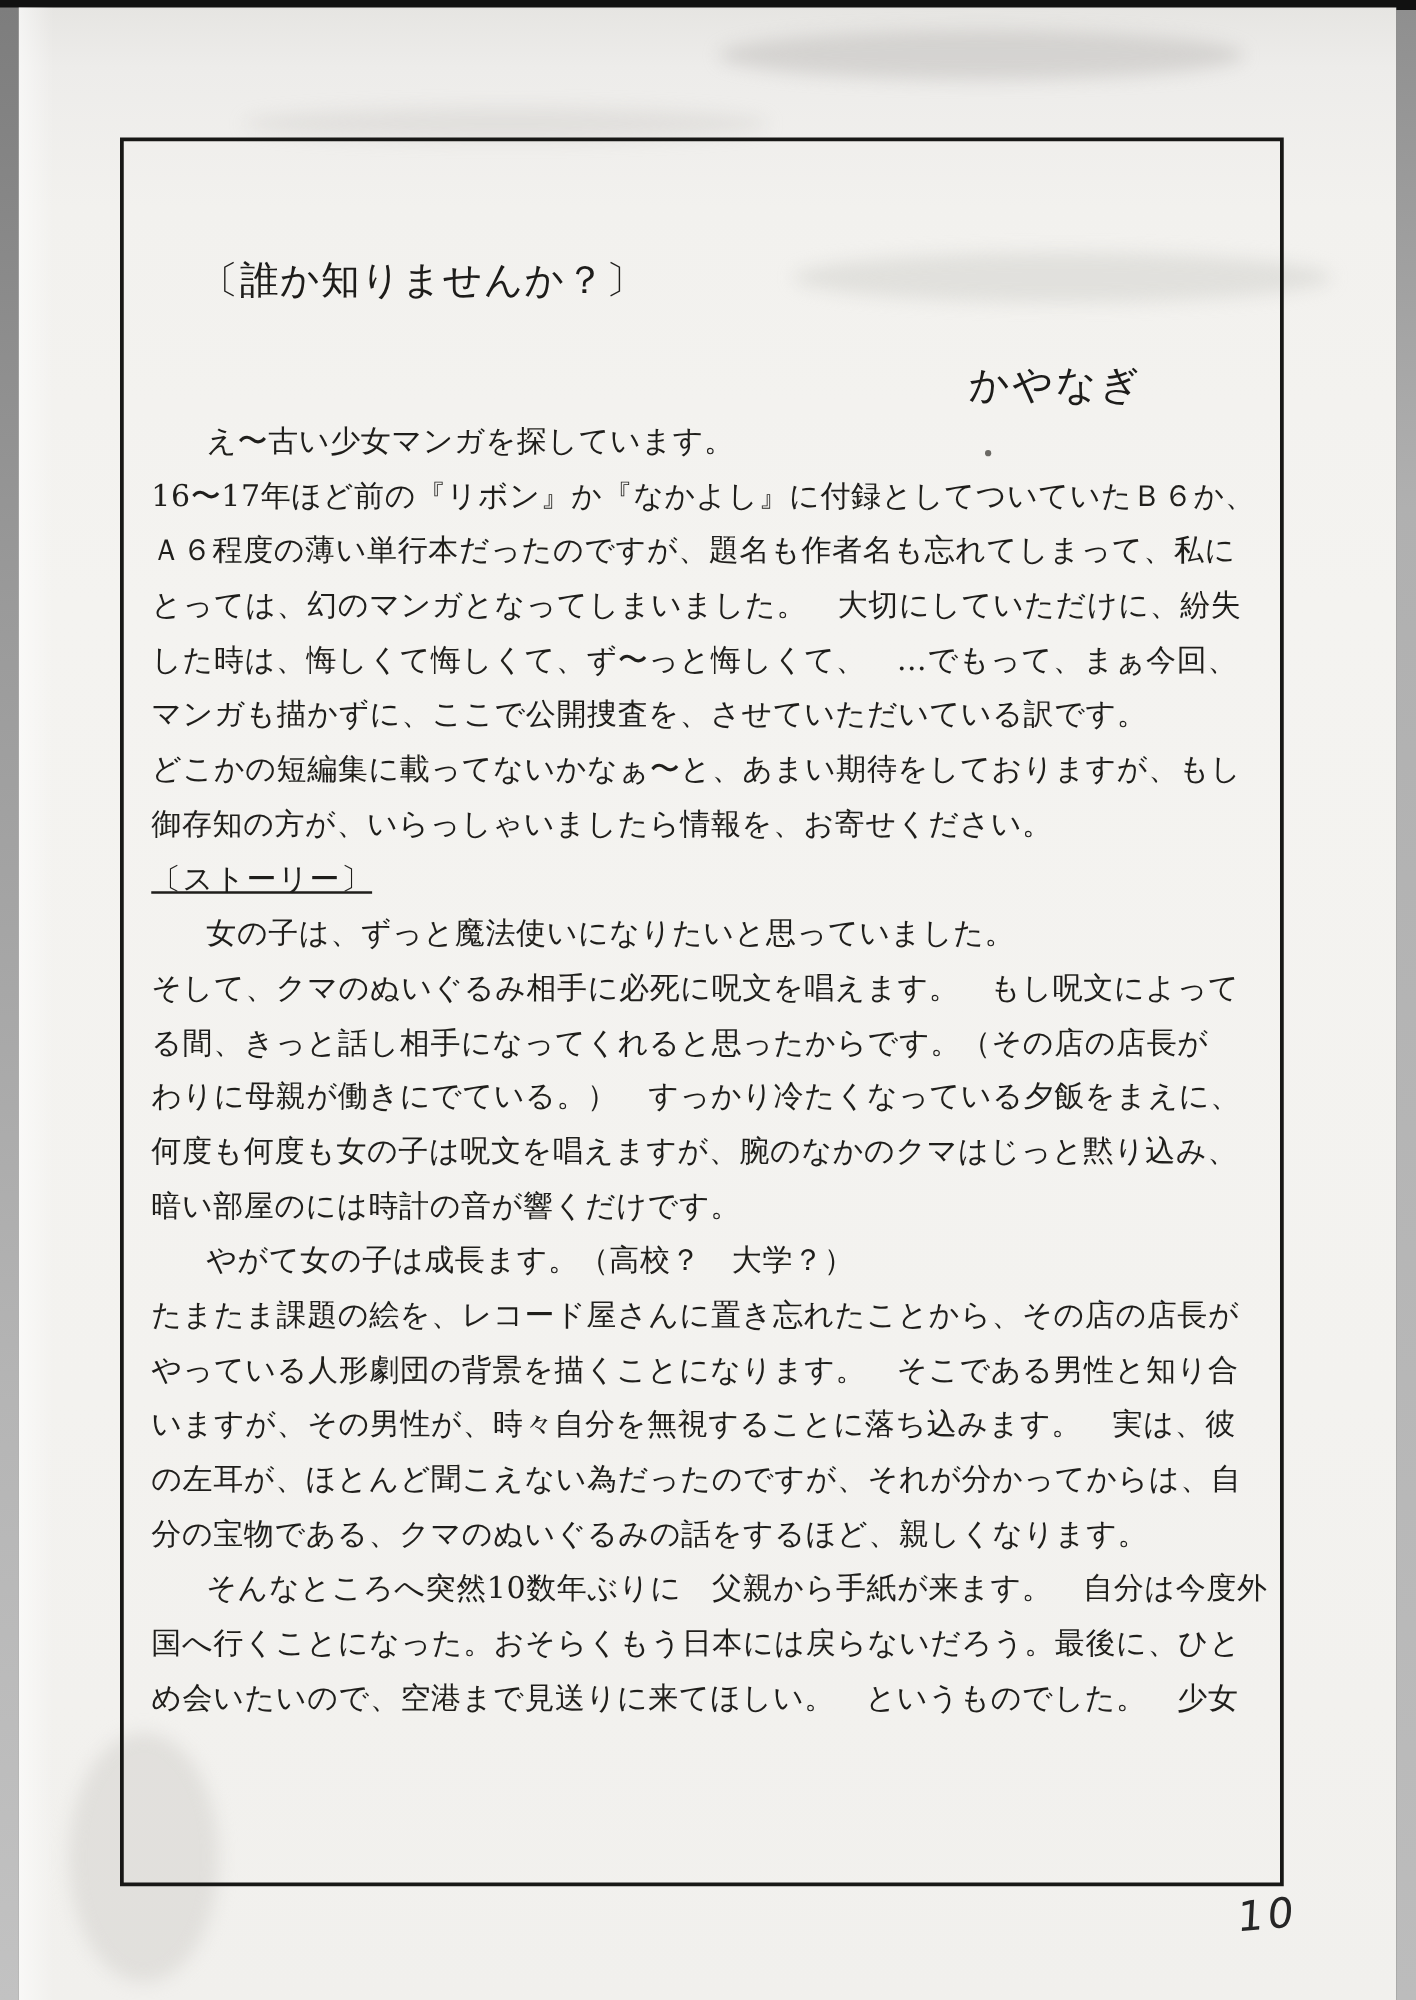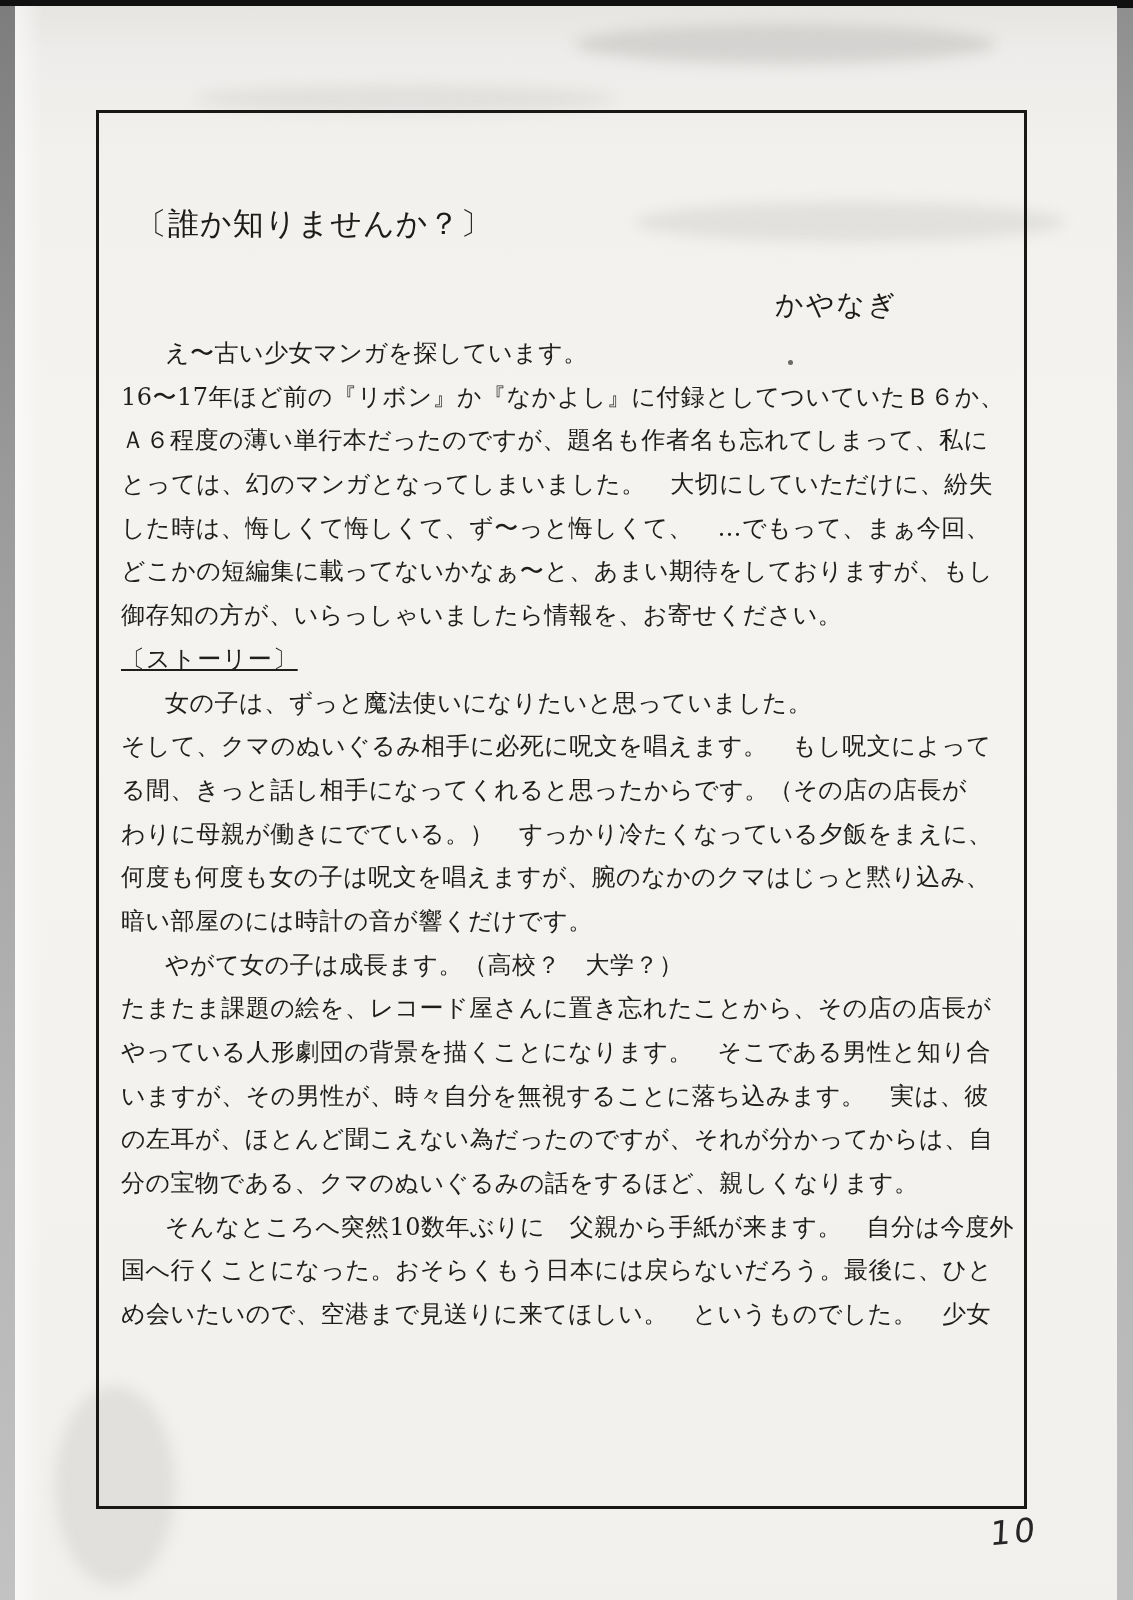--- a/index.html
+++ b/index.html
@@ -20,23 +20,23 @@
   .smudge-a{left:560px;top:18px;width:420px;height:40px;background:rgba(176,174,170,.38);}
   .smudge-b{left:180px;top:80px;width:420px;height:26px;background:rgba(194,192,188,.30);}
   .smudge-c{left:620px;top:196px;width:430px;height:40px;background:rgba(205,203,199,.45);}
   .smudge-d{left:40px;top:1380px;width:120px;height:200px;background:rgba(210,208,204,.5);}
   .speck{position:absolute;left:788px;top:360px;width:5px;height:5px;border-radius:50%;
     background:#6b6964;filter:blur(.5px);}
 
   .frame{position:absolute;left:96px;top:110px;width:931px;height:1399px;
     border:3px solid #181816;box-sizing:border-box;}
 
-  .doc-title{position:absolute;left:136px;top:203px;font-size:31px;color:#1d1c1a;
+  .doc-title{position:absolute;left:160px;top:203px;font-size:31px;color:#1d1c1a;
     letter-spacing:1px;white-space:nowrap;}
-  .doc-author{position:absolute;left:775px;top:286px;font-size:28px;color:#1d1c1a;
+  .doc-author{position:absolute;left:775px;top:286px;font-size:32px;color:#1d1c1a;
     letter-spacing:2px;white-space:nowrap;}
 
   .body-lines{position:absolute;left:121px;top:332px;width:890px;}
   .line{margin:0;height:43.7px;line-height:43.7px;font-size:24px;color:#1f1e1b;
     white-space:nowrap;letter-spacing:.5px;}
   .line.indent{padding-left:44px;}
   .line.heading{letter-spacing:1px;text-decoration:underline;}
 
   .page-number{position:absolute;left:990px;top:1512px;font-size:33px;color:#262626;
     font-family:"DejaVu Sans","Liberation Sans",sans-serif;
@@ -63,20 +63,21 @@
 
   <div class="doc-title">〔誰か知りませんか？〕</div>
   <div class="doc-author">かやなぎ</div>
 
   <div class="body-lines">
     <p class="line indent">え〜古い少女マンガを探しています。</p>
     <p class="line">16〜17年ほど前の『リボン』か『なかよし』に付録としてついていたＢ６か、</p>
     <p class="line">Ａ６程度の薄い単行本だったのですが、題名も作者名も忘れてしまって、私に</p>
     <p class="line">とっては、幻のマンガとなってしまいました。　大切にしていただけに、紛失</p>
     <p class="line">した時は、悔しくて悔しくて、ず〜っと悔しくて、　…でもって、まぁ今回、</p>
+    <p class="line">マンガも描かずに、ここで公開捜査を、させていただいている訳です。</p>
     <p class="line">どこかの短編集に載ってないかなぁ〜と、あまい期待をしておりますが、もし</p>
     <p class="line">御存知の方が、いらっしゃいましたら情報を、お寄せください。</p>
     <p class="line heading">〔ストーリー〕</p>
     <p class="line indent">女の子は、ずっと魔法使いになりたいと思っていました。</p>
     <p class="line">そして、クマのぬいぐるみ相手に必死に呪文を唱えます。　もし呪文によって</p>
     <p class="line">る間、きっと話し相手になってくれると思ったからです。（その店の店長が</p>
     <p class="line">わりに母親が働きにでている。）　すっかり冷たくなっている夕飯をまえに、</p>
     <p class="line">何度も何度も女の子は呪文を唱えますが、腕のなかのクマはじっと黙り込み、</p>
     <p class="line">暗い部屋のには時計の音が響くだけです。</p>
     <p class="line indent">やがて女の子は成長ます。（高校？　大学？）</p>

